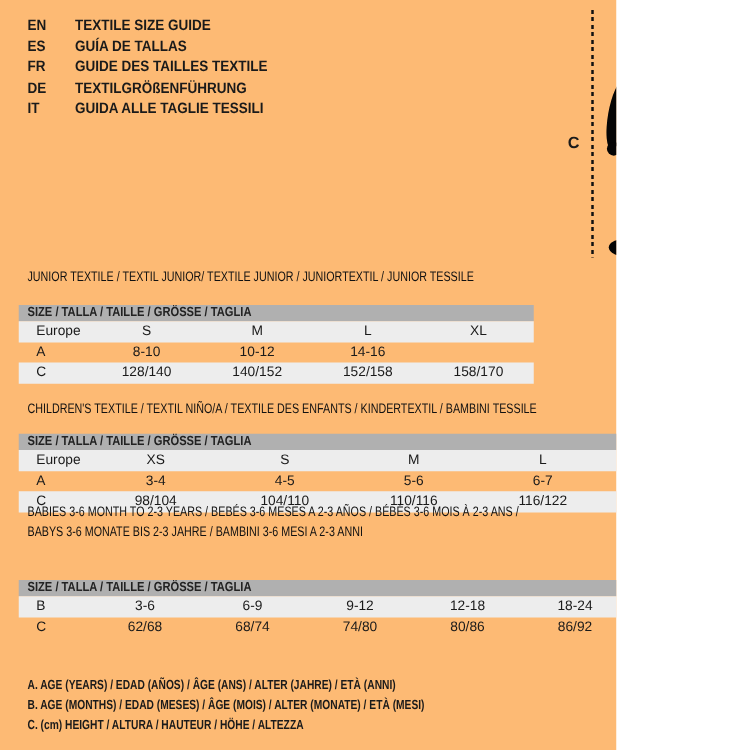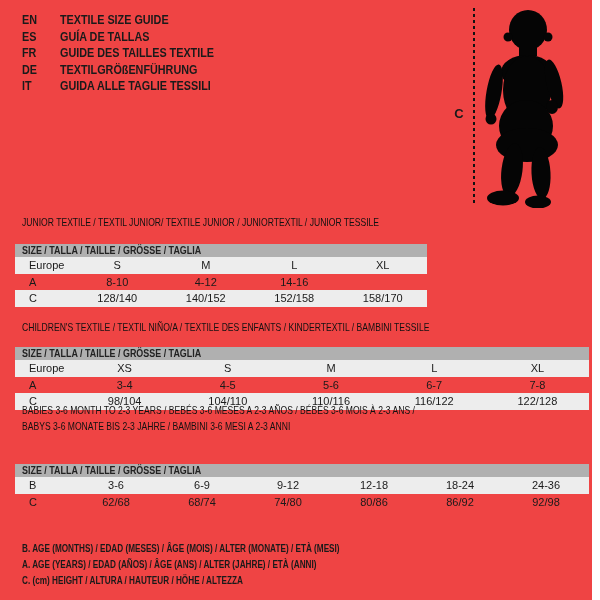--- a/index.html
+++ b/index.html
@@ -1,17 +1,17 @@
 <!DOCTYPE html>
 <html style="--header-bar: #b0b0b0; --row-shade: #ededed;"><head>
 <meta charset="utf-8">
 <style>
   html,body{margin:0;padding:0;background:#fff;}
   .canvas{
-    position:relative;width:592px;height:600px;background:#ef4444;overflow:hidden;
+    position:relative;width:493px;height:600px;background:#fdba74;overflow:hidden;
     font-family:"Liberation Sans", sans-serif;color:#1a1a1a;
   }
   
   .cond78{display:inline-block;transform:scaleX(0.78);transform-origin:0 50%;white-space:nowrap;}
   .cond85{display:inline-block;transform:scaleX(0.85);transform-origin:0 50%;white-space:nowrap;}
   .cond90{display:inline-block;transform:scaleX(0.90);transform-origin:0 50%;white-space:nowrap;}
 
   
   .lang-list{position:absolute;left:22px;top:12px;display:grid;grid-template-columns:38px auto;
     font-size:12px;font-weight:700;line-height:16.5px;}
@@ -99,21 +99,21 @@
         <div class="t-row" style="grid-template-columns: 58px repeat(4, 1fr);">
           <div class="t-label">Europe</div>
           <div class="t-cell">S</div>
           <div class="t-cell">M</div>
           <div class="t-cell">L</div>
           <div class="t-cell">XL</div>
         </div>
         <div class="t-row" style="grid-template-columns: 58px repeat(4, 1fr);">
           <div class="t-label">A</div>
           <div class="t-cell">8-10</div>
-          <div class="t-cell">4-12</div>
+          <div class="t-cell">10-12</div>
           <div class="t-cell">14-16</div>
         </div>
         <div class="t-row" style="grid-template-columns: 58px repeat(4, 1fr);">
           <div class="t-label">C</div>
           <div class="t-cell">128/140</div>
           <div class="t-cell">140/152</div>
           <div class="t-cell">152/158</div>
           <div class="t-cell">158/170</div>
         </div>
       </div>
@@ -174,18 +174,18 @@
           <div class="t-cell">68/74</div>
           <div class="t-cell">74/80</div>
           <div class="t-cell">80/86</div>
           <div class="t-cell">86/92</div>
           <div class="t-cell">92/98</div>
         </div>
       </div>
   </section>
 
   <div class="footnotes" id="footnotes">
+      <div class="footnote-line"><span class="cond78">A. AGE (YEARS) / EDAD (AÑOS) / ÂGE (ANS) / ALTER (JAHRE) / ETÀ (ANNI)</span></div>
       <div class="footnote-line"><span class="cond78">B. AGE (MONTHS) / EDAD (MESES) / ÂGE (MOIS) / ALTER (MONATE) / ETÀ (MESI)</span></div>
-      <div class="footnote-line"><span class="cond78">A. AGE (YEARS) / EDAD (AÑOS) / ÂGE (ANS) / ALTER (JAHRE) / ETÀ (ANNI)</span></div>
       <div class="footnote-line"><span class="cond78">C. (cm) HEIGHT / ALTURA / HAUTEUR / HÖHE / ALTEZZA</span></div>
     </div>
 
 </div>
 
 </body></html>

